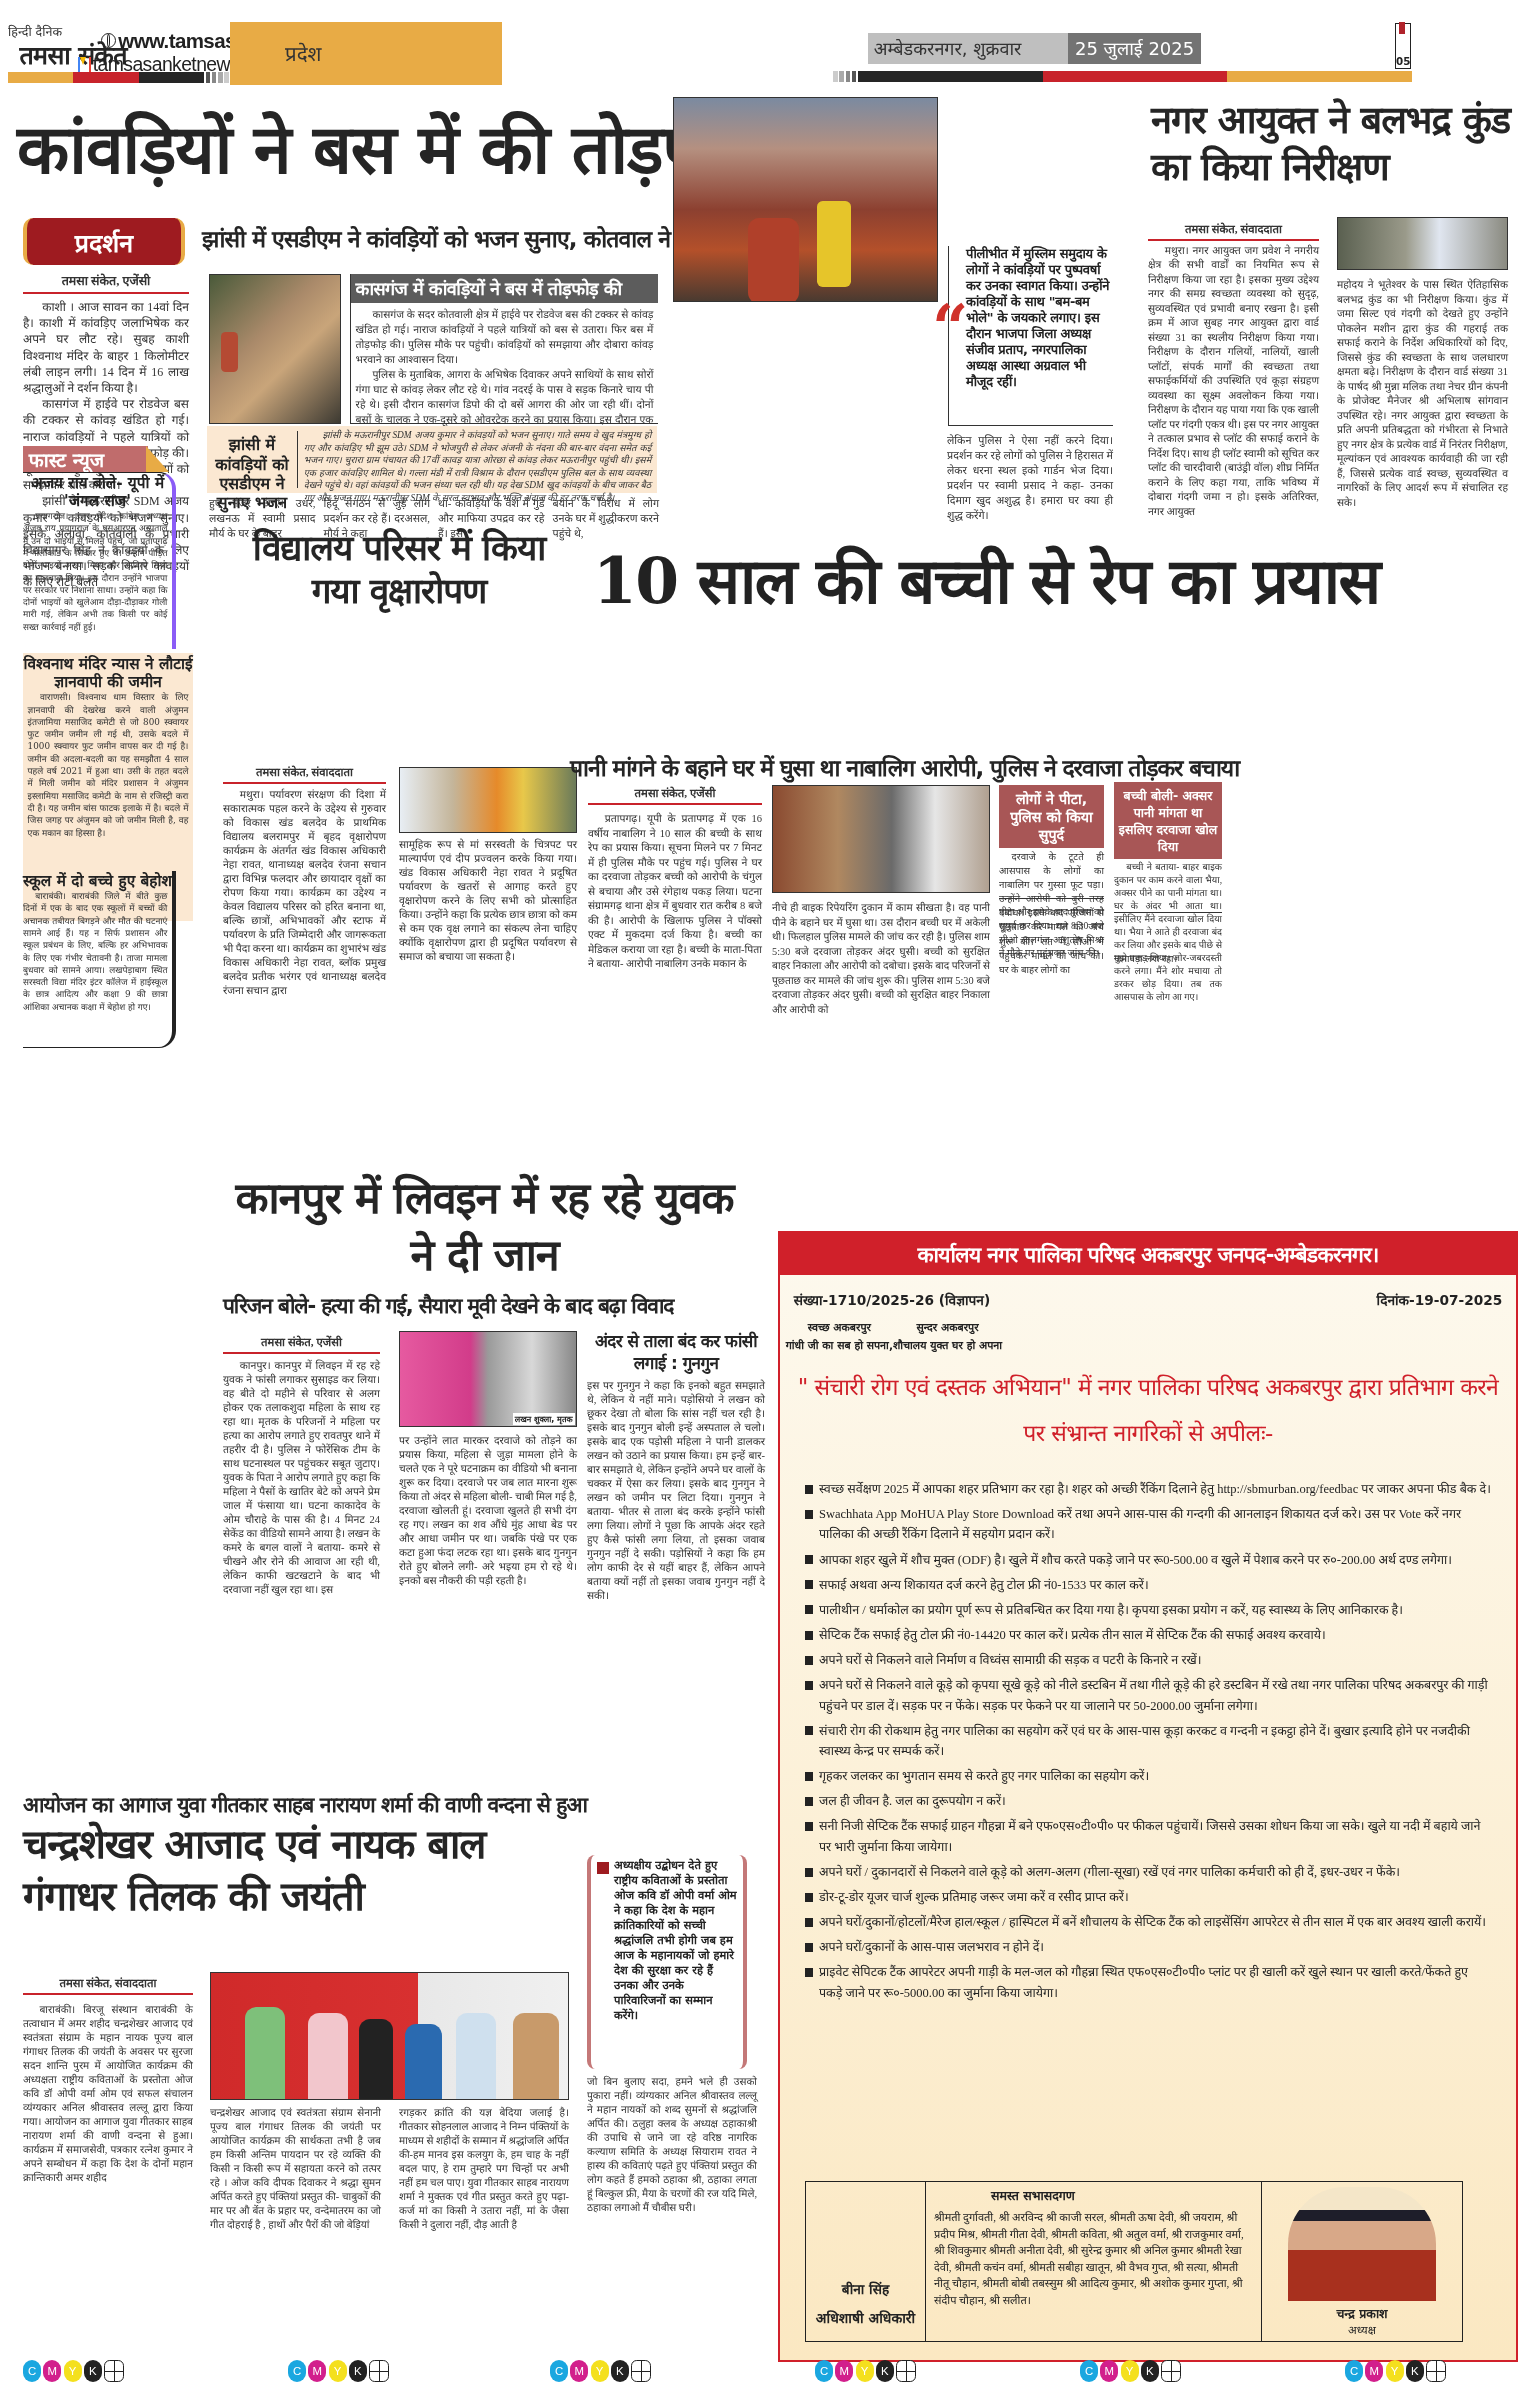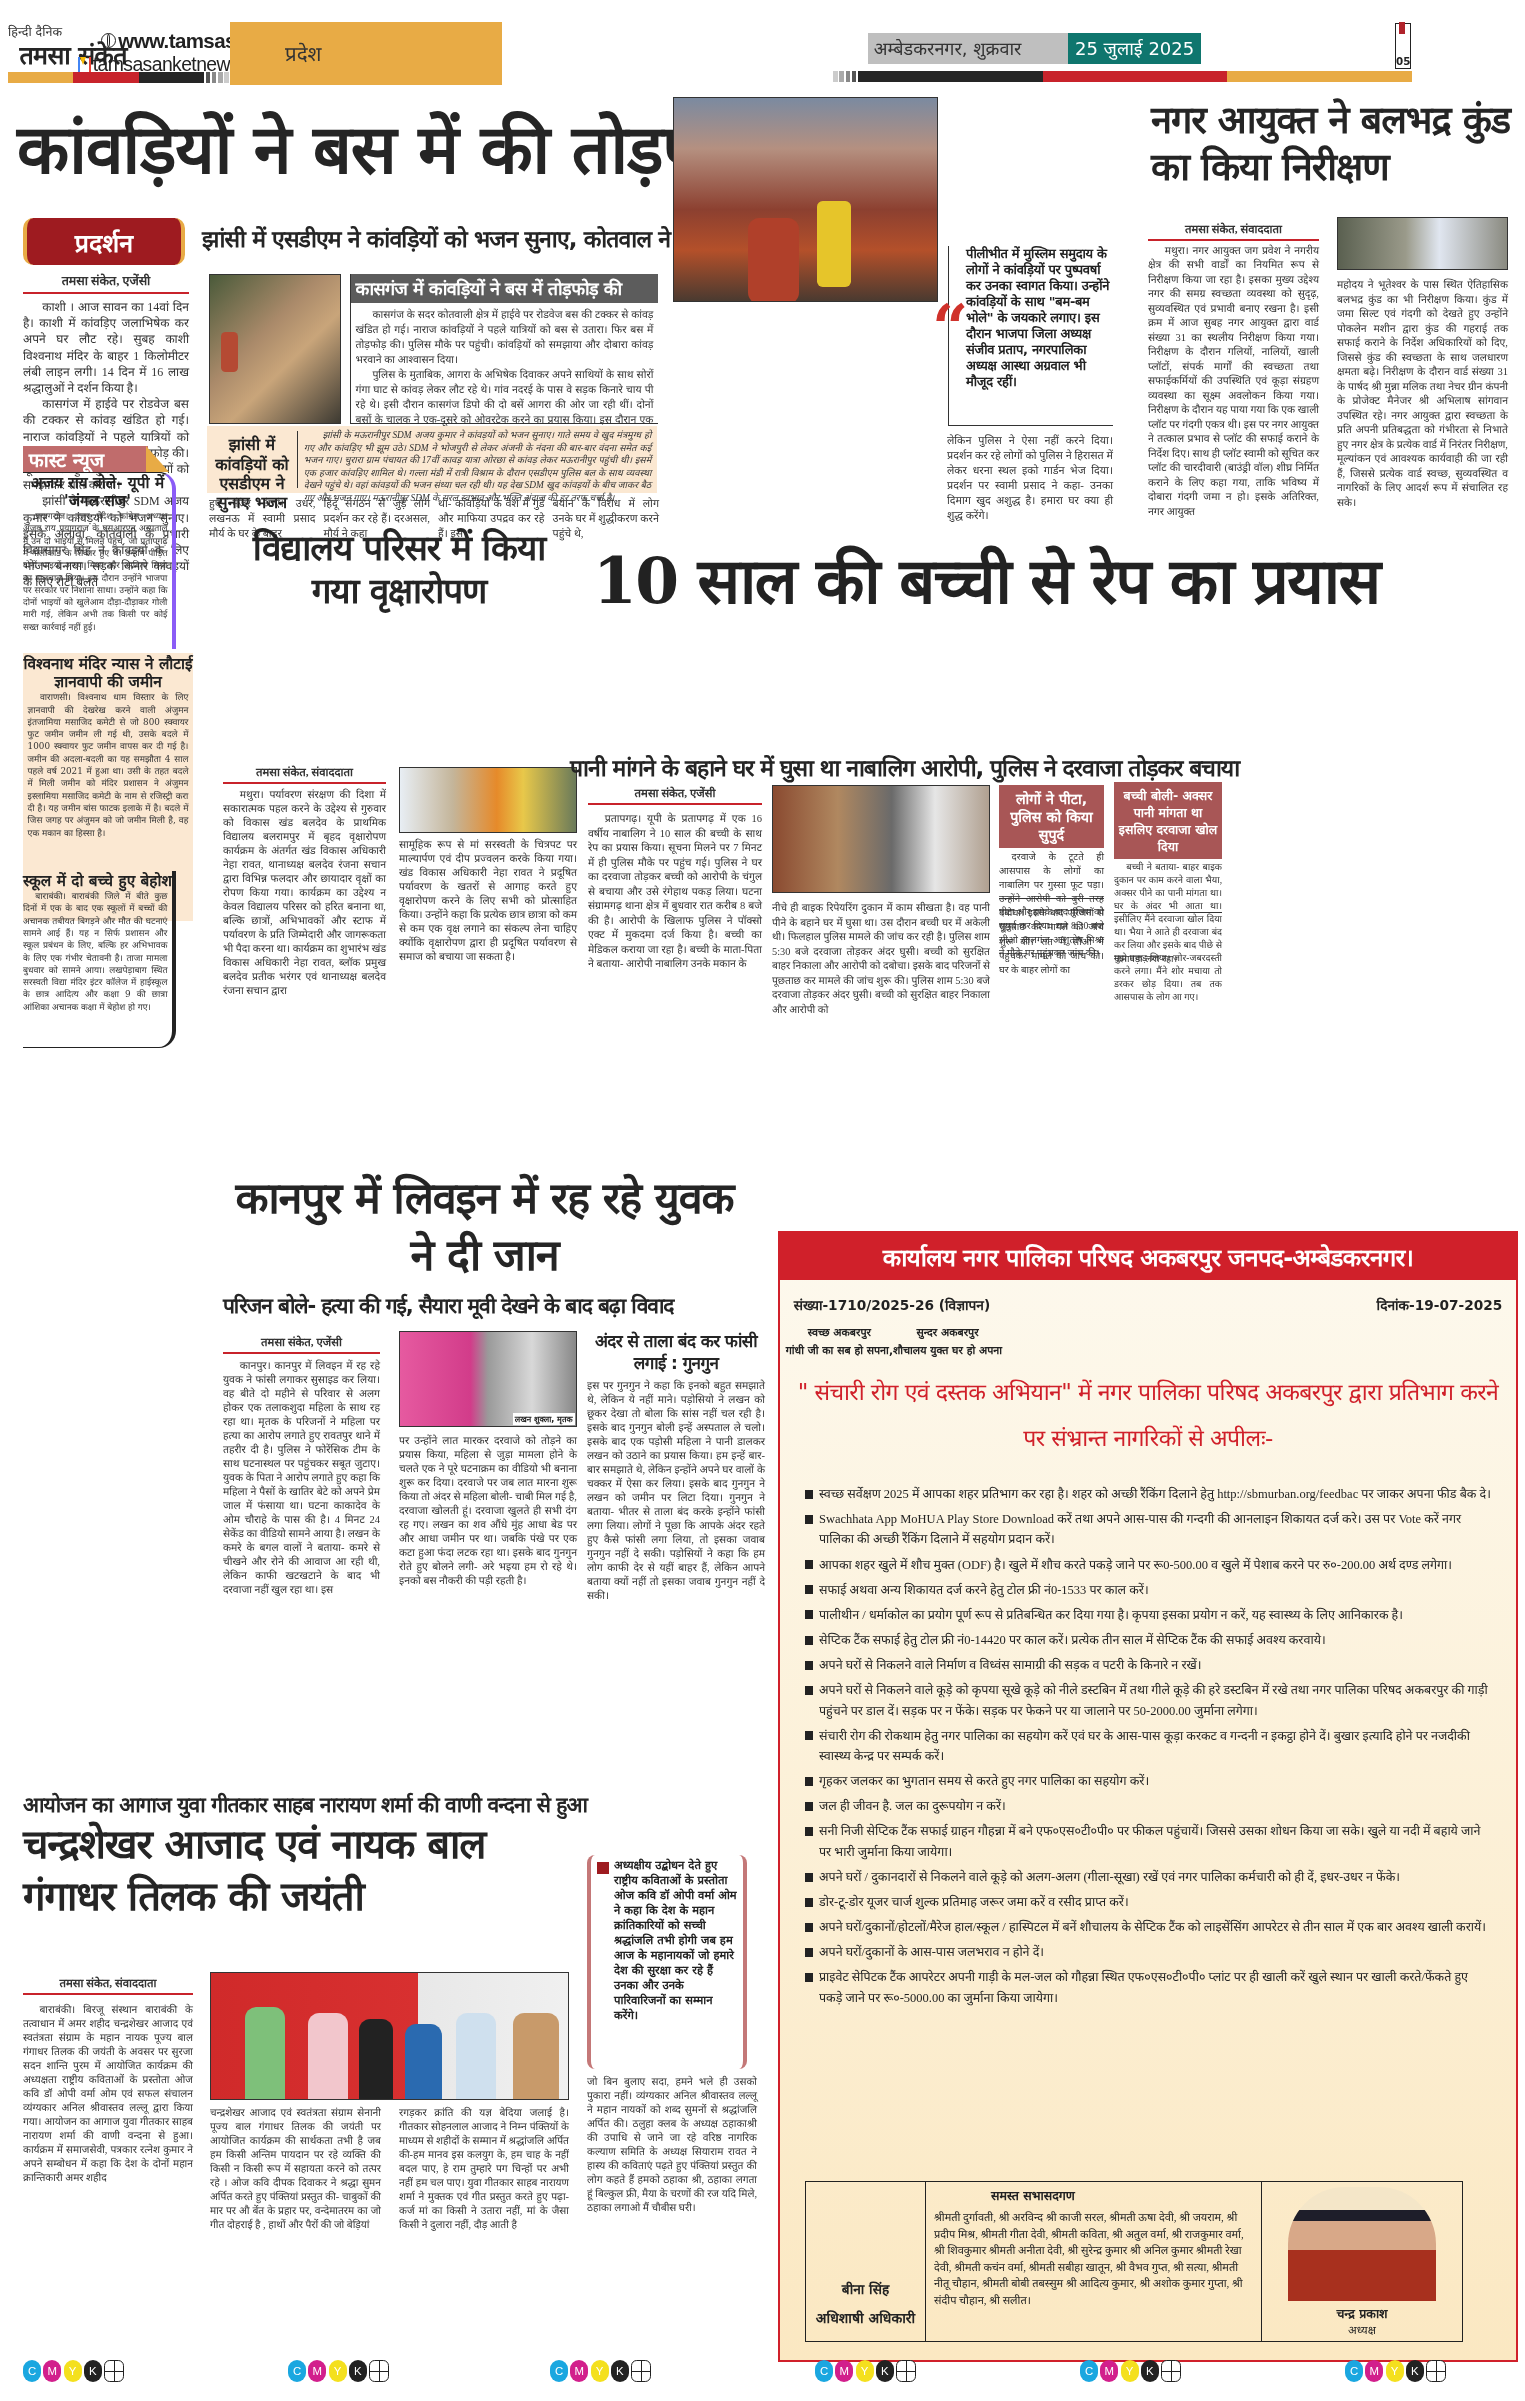--- a/index.html
+++ b/index.html
@@ -51,21 +51,21 @@
     <span style="width:4.6px;background:#888;margin-left:1.7px"></span>
     <span style="width:4.6px;background:#aaa;margin-left:1.7px"></span>
     <span style="width:4.6px;background:#ccc;margin-left:1.7px"></span>
 </div>
 <div class="abs" style="left:230px;top:21.7px;width:272px;height:63px;background:#e8ab45">
   <div style="font-size:20.5px;padding:17px 0 0 55px;color:#333">प्रदेश</div>
 </div>
 
 <div class="abs" style="left:868px;top:32.5px;width:333px;height:31px;display:flex">
   <span style="flex:1;background:#bfbfbf;font-size:18px;padding:3.4px 5.7px;color:#333;white-space:nowrap">अम्बेडकरनगर, शुक्रवार</span>
-  <span style="background:#0f766e;color:#fff;font-size:18px;padding:3.4px 6.8px;white-space:nowrap">25 जुलाई 2025</span>
+  <span style="background:#737373;color:#fff;font-size:18px;padding:3.4px 6.8px;white-space:nowrap">25 जुलाई 2025</span>
 </div>
 <div class="abs" style="left:1395px;top:23px;width:16px;height:46px;border:1.7px solid #222;background:#fff">
   <span style="position:absolute;left:3.4px;top:-1.7px;width:5.7px;height:11.4px;background:#b0232b"></span>
   <span style="position:absolute;bottom:1.1px;left:0;width:100%;text-align:center;font-size:10.3px;font-weight:bold">05</span>
 </div>
 <div class="abs sec-bar" style="left:833px;top:71px;width:579px">
   <span style="width:4.6px;background:#ccc;margin-right:1.7px"></span>
     <span style="width:4.6px;background:#aaa;margin-right:1.7px"></span>
     <span style="width:4.6px;background:#888;margin-right:1.7px"></span>
     <span style="width:4.6px;background:#555;margin-right:1.7px"></span>
@@ -210,21 +210,21 @@
   <div style="position:absolute;left:148px;top:46px;width:34px;height:83px;background:#222;border-radius:11.4px 11.4px 0 0"></div>
   <div style="position:absolute;left:194px;top:51px;width:37px;height:77px;background:#2a6ab0;border-radius:11.4px 11.4px 0 0"></div>
   <div style="position:absolute;left:245px;top:40px;width:40px;height:88px;background:#cfe0ee;border-radius:11.4px 11.4px 0 0"></div>
   <div style="position:absolute;left:302px;top:40px;width:46px;height:88px;background:#c89a6a;border-radius:11.4px 11.4px 0 0"></div>
 </div>
 <div class="abs body" style="left:210px;top:2106px;width:171px;font-size:10.3px;line-height:14px">चन्द्रशेखर आजाद एवं स्वतंत्रता संग्राम सेनानी पूज्य बाल गंगाधर तिलक की जयंती पर आयोजित कार्यक्रम की सार्थकता तभी है जब हम किसी अन्तिम पायदान पर रहे व्यक्ति की किसी न किसी रूप में सहायता करने को तत्पर रहे । ओज कवि दीपक दिवाकर ने श्रद्धा सुमन अर्पित करते हुए पंक्तियां प्रस्तुत की- चाबुकों की मार पर औ बेंत के प्रहार पर, वन्देमातरम का जो गीत दोहराई है , हाथों और पैरों की जो बेड़ियां</div>
 <div class="abs body" style="left:399px;top:2106px;width:170px;font-size:10.3px;line-height:14px">रगड़कर क्रांति की यज्ञ बेदिया जलाई है। गीतकार सोहनलाल आजाद ने निम्न पंक्तियों के माध्यम से शहीदों के सम्मान में श्रद्धांजलि अर्पित की-हम मानव इस कलयुग के, हम चाह के नहीं बदल पाए, हे राम तुम्हारे पग चिन्हों पर अभी नहीं हम चल पाए। युवा गीतकार साहब नारायण शर्मा ने मुक्तक एवं गीत प्रस्तुत करते हुए पढ़ा-कर्ज मां का किसी ने उतारा नहीं, मां के जैसा किसी ने दुलारा नहीं, दौड़ आती है</div>
 <div class="abs body" style="left:587px;top:2075px;width:170px;font-size:10.3px;line-height:14px">जो बिन बुलाए सदा, हमने भले ही उसको पुकारा नहीं। व्यंग्यकार अनिल श्रीवास्तव लल्लू ने महान नायकों को शब्द सुमनों से श्रद्धांजलि अर्पित की। ठलुहा क्लब के अध्यक्ष ठहाकाश्री की उपाधि से जाने जा रहे वरिष्ठ नागरिक कल्याण समिति के अध्यक्ष सियाराम रावत ने हास्य की कविताएं पढ़ते हुए पंक्तियां प्रस्तुत की लोग कहते हैं हमको ठहाका श्री, ठहाका लगता हूं बिल्कुल फ्री, मैया के चरणों की रज यदि मिले, ठहाका लगाओ मैं चौबीस घरी।</div>
 
 <div class="abs" style="left:778px;top:1231px;width:740px;height:1131px;border:2.3px solid #d0202a;background:linear-gradient(180deg,#fdf9ee 0%,#fbe8c2 100%)">
-  <div style="background:#d0202a;color:#fff;font-size:24px;font-weight:bold;text-align:center;padding:6.8px 0;white-space:nowrap;letter-spacing:-0.6px">कार्यालय नगर पालिका परिषद अकबरपुर जनपद-अम्बेडकरनगर।</div>
+  <div style="background:#d0202a;color:#fff;font-size:21px;font-weight:bold;text-align:center;padding:6.8px 0;white-space:nowrap;letter-spacing:-0.6px">कार्यालय नगर पालिका परिषद अकबरपुर जनपद-अम्बेडकरनगर।</div>
   <div style="display:flex;justify-content:space-between;padding:15px 13.7px 0 13.7px">
     <span style="font-size:13.7px;font-weight:bold">संख्या-1710/2025-26 (विज्ञापन)</span>
     <span style="font-size:13.7px;font-weight:bold">दिनांक-19-07-2025</span>
   </div>
   <div style="display:flex;justify-content:flex-start;padding:10.3px 5.7px 0 5.7px">
     <div style="text-align:center;font-weight:bold;font-size:10.8px;line-height:18px">
       <div>स्वच्छ अकबरपुर</div>
       <div>गांधी जी का सब हो सपना,</div>
     </div>
     <div style="text-align:center;font-weight:bold;font-size:10.8px;line-height:18px">

